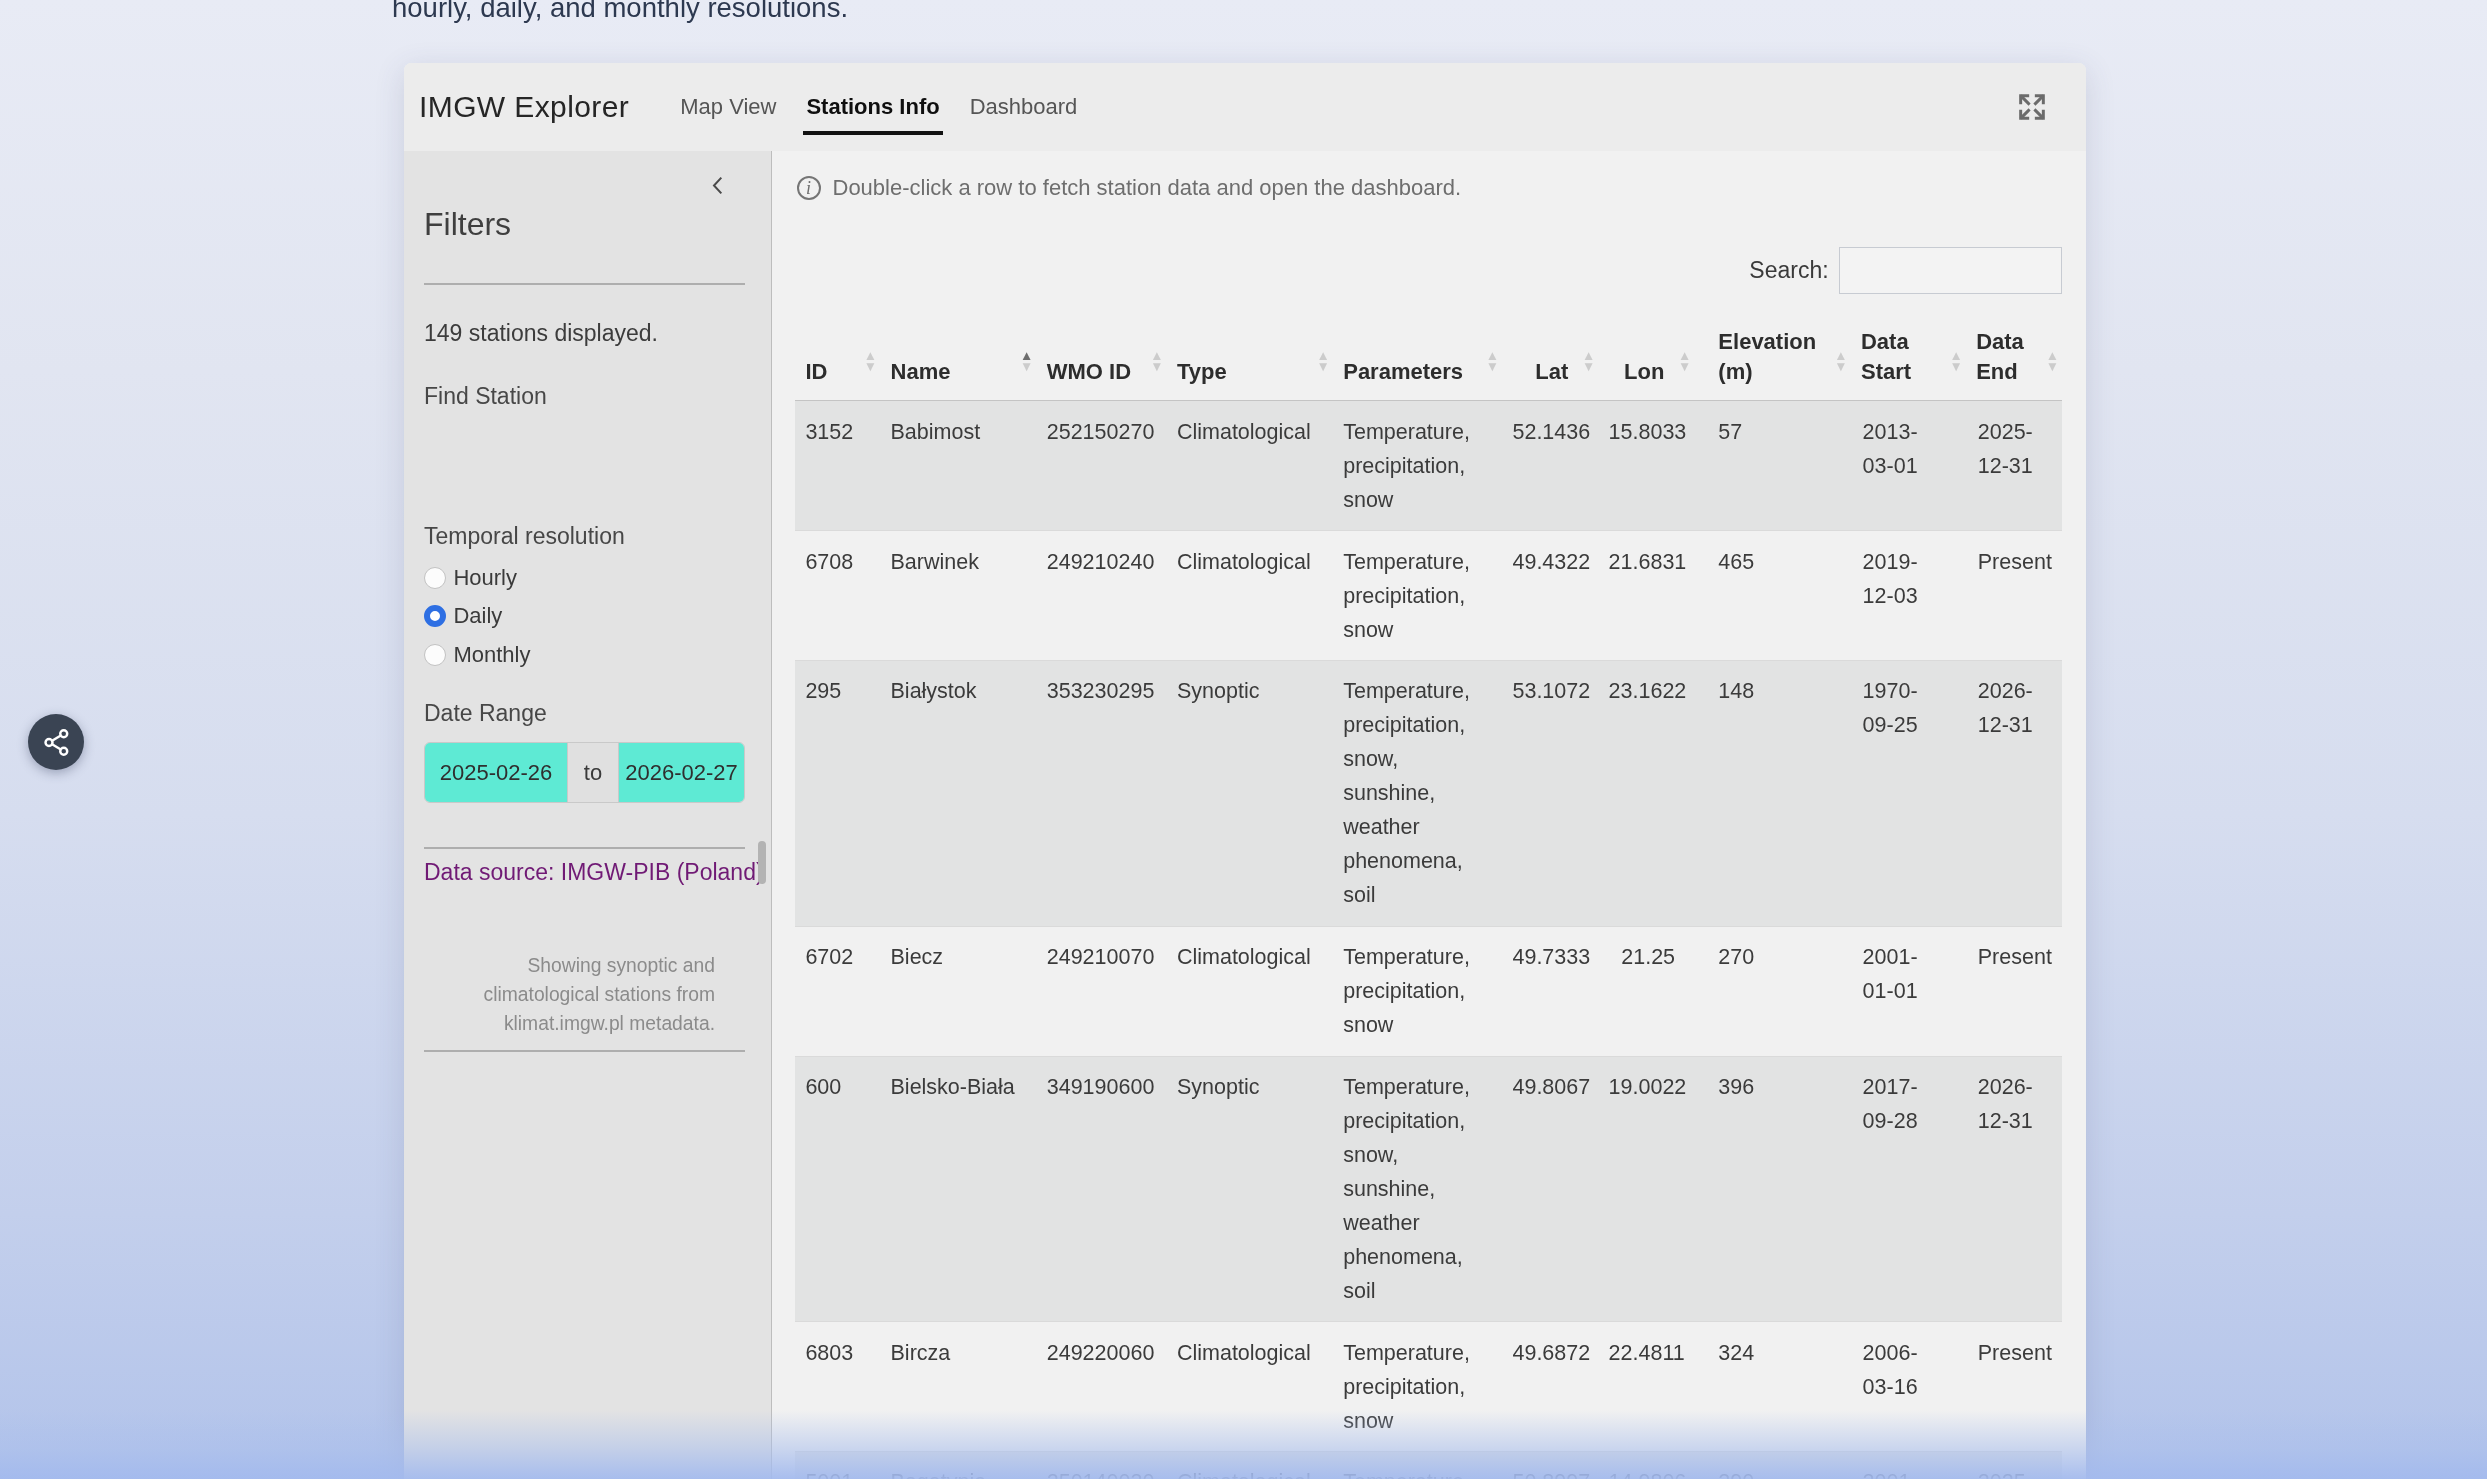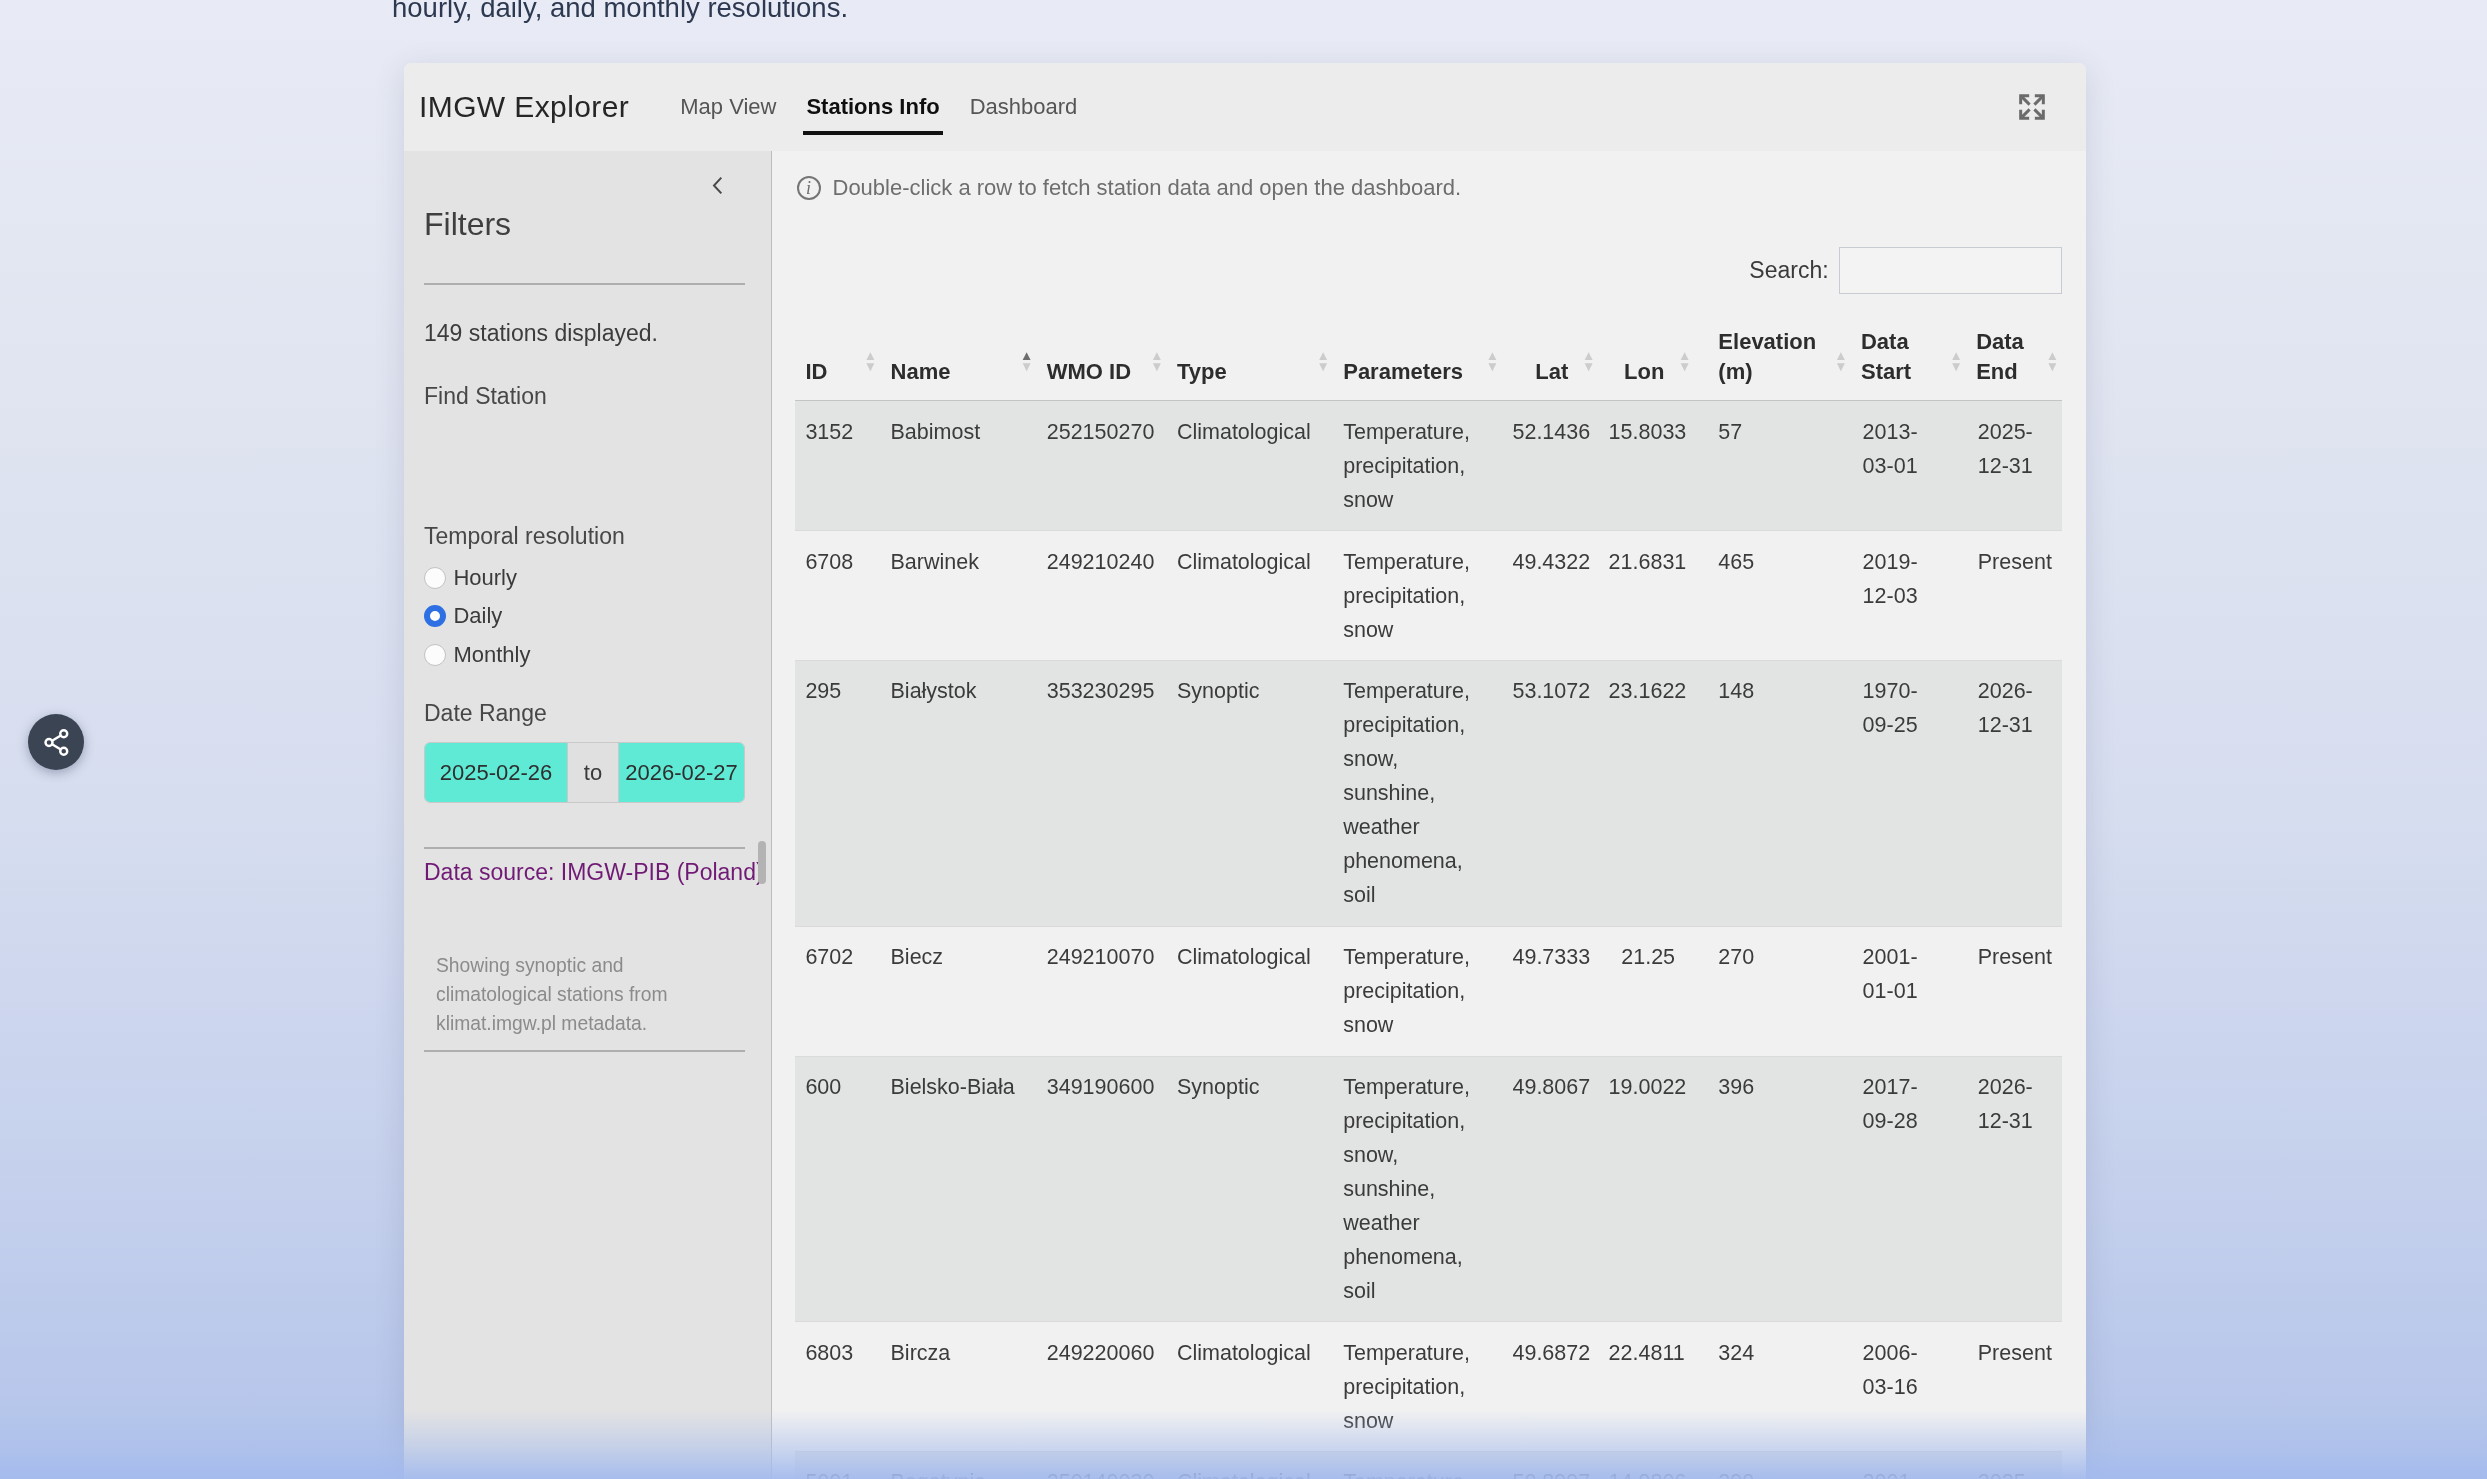--- a/index.html
+++ b/index.html
@@ -41,21 +41,21 @@
   .radio.checked{background:#fff;border:6.7px solid #2e6fe3;}
   .radio-label{margin-left:7.4px;font-size:22px;color:#3a3a3a;}
   .date-group{position:absolute;top:591px;left:20px;width:321px;height:61px;border:1.5px solid #c9c9c9;
       border-radius:6px;display:flex;box-sizing:border-box;overflow:hidden;}
   .date-input{border:none;background:#5eead4;font-family:inherit;font-size:22px;color:#2f2f2f;
       text-align:center;min-width:0;outline:none;}
   .di-from{width:138px;} .di-to{flex:1;}
   .date-sep{width:50px;background:#e0e0e0;border-left:1.5px solid #c9c9c9;border-right:1.5px solid #c9c9c9;
       display:flex;align-items:center;justify-content:center;font-size:22px;color:#3a3a3a;flex:none;}
   .sb-source{position:absolute;top:708px;left:20px;font-size:23px;color:#701a75;}
-  .sb-note{position:absolute;top:800px;left:32px;width:291px;font-size:19.3px;line-height:29px;color:#8b8b8b;}
+  .sb-note{position:absolute;top:800px;left:20px;width:291px;font-size:19.3px;line-height:29px;color:#8b8b8b;text-align:right;}
   .sb-tip{position:absolute;top:953px;left:20px;width:315px;font-size:21.5px;line-height:32px;color:#4f4f4f;}
   .sb-scroll{position:absolute;top:690px;right:5.2px;width:8.2px;height:43px;border-radius:4.5px;background:#b3b3b3;}
   
   .main{position:relative;flex:1;background:#f1f1f1;overflow:hidden;}
   .info-row{position:absolute;top:24px;left:24.5px;display:flex;align-items:center;color:#6e6e6e;}
   .info-icon{width:24px;height:24px;border:2.2px solid #757575;border-radius:50%;display:flex;align-items:center;
       justify-content:center;font-family:"Liberation Serif","DejaVu Serif",serif;font-style:italic;
       font-size:18px;color:#6e6e6e;box-sizing:border-box;flex:none;}
   .info-text{margin-left:12px;font-size:22px;}
   .search-row{position:absolute;top:96px;right:24px;display:flex;align-items:center;}

